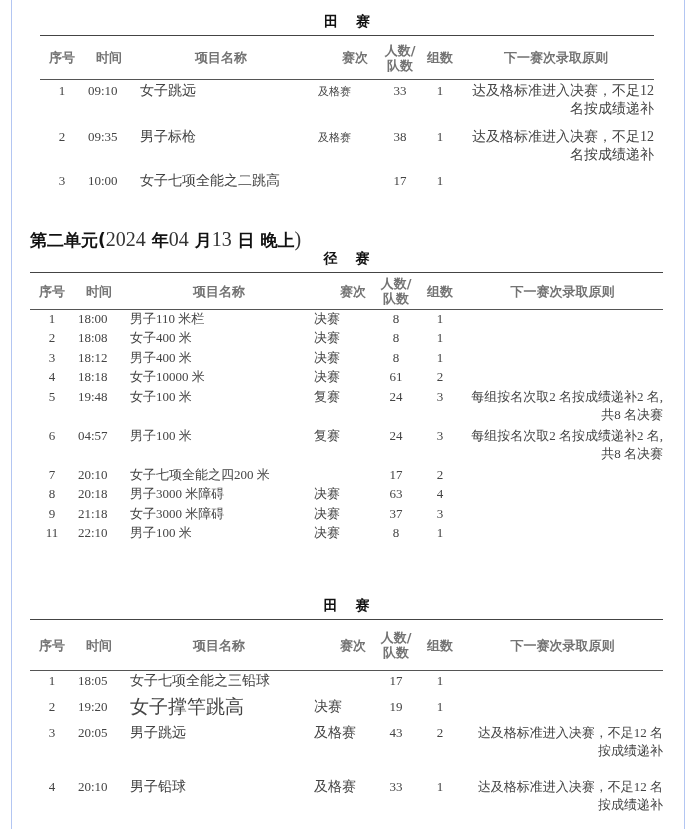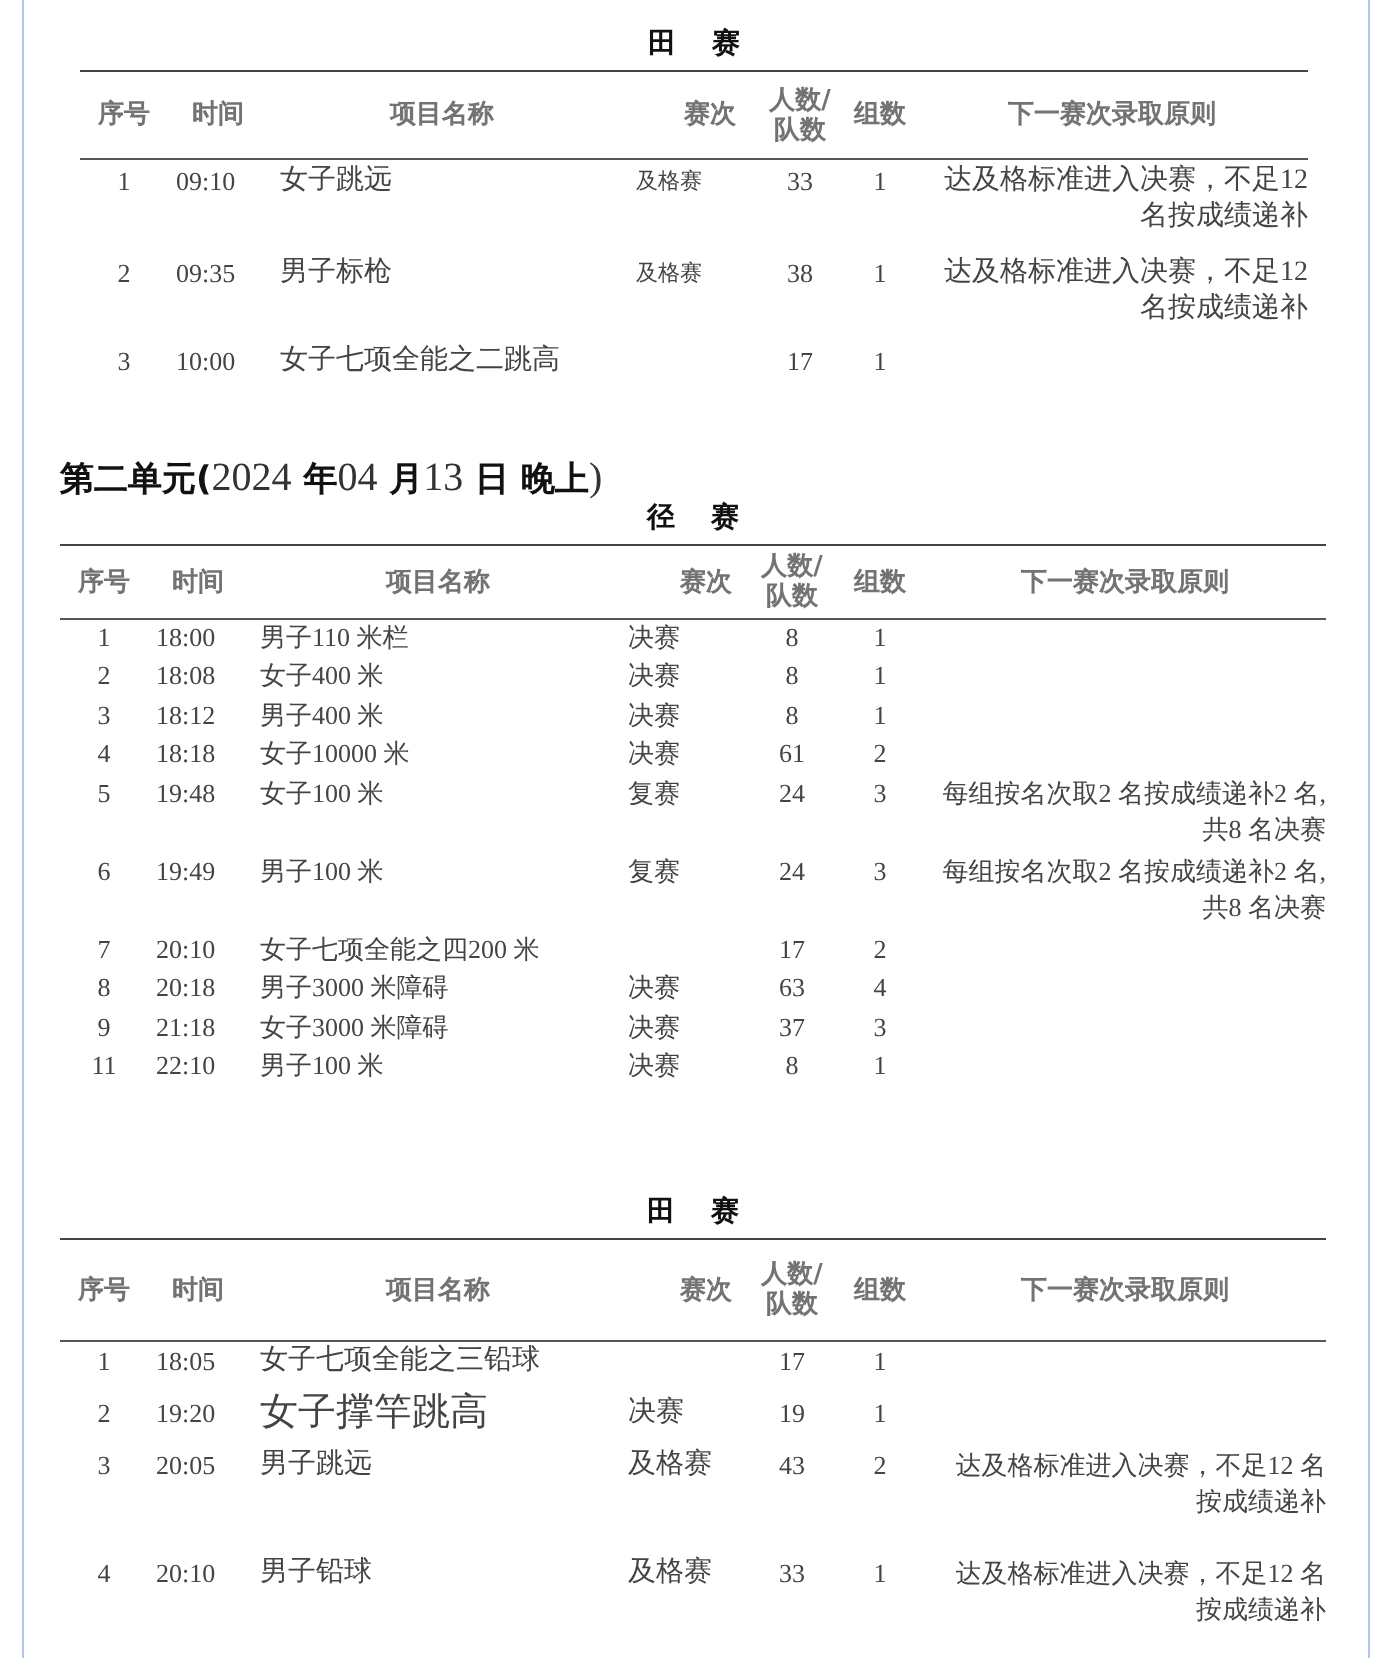--- a/index.html
+++ b/index.html
@@ -163,21 +163,21 @@
           <td class="c-no">5</td>
           <td class="c-time">19:48</td>
           <td class="c-name">女子100 米</td>
           <td class="c-round">复赛</td>
           <td class="c-cnt">24</td>
           <td class="c-grp">3</td>
           <td class="c-rule">每组按名次取2 名按成绩递补2 名,共8 名决赛</td>
         </tr>
       <tr style="height:39px">
           <td class="c-no">6</td>
-          <td class="c-time">19:49</td>
+          <td class="c-time">04:57</td>
           <td class="c-name">男子100 米</td>
           <td class="c-round">复赛</td>
           <td class="c-cnt">24</td>
           <td class="c-grp">3</td>
           <td class="c-rule">每组按名次取2 名按成绩递补2 名,共8 名决赛</td>
         </tr>
       <tr style="height:19.5px">
           <td class="c-no">7</td>
           <td class="c-time">20:10</td>
           <td class="c-name">女子七项全能之四200 米</td>

